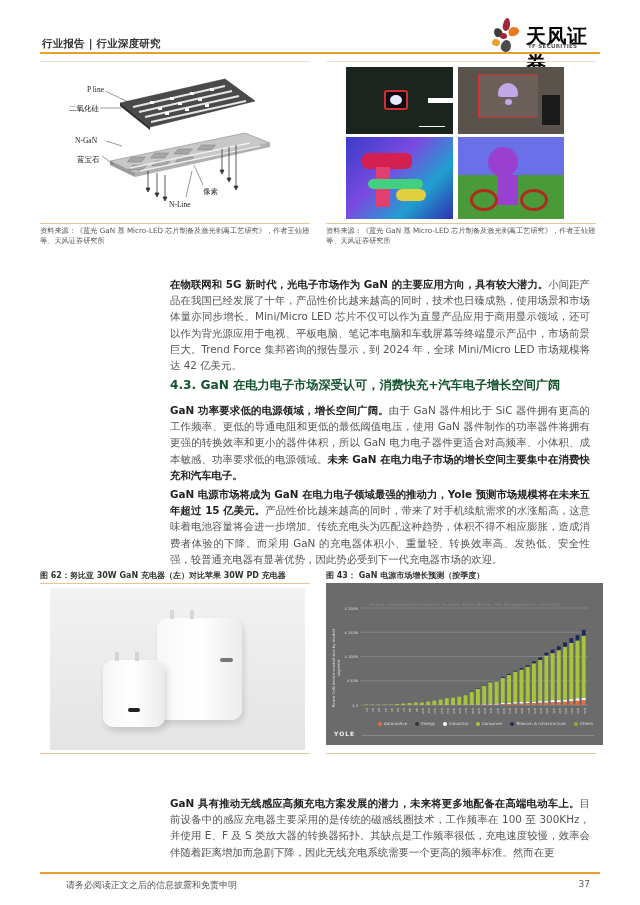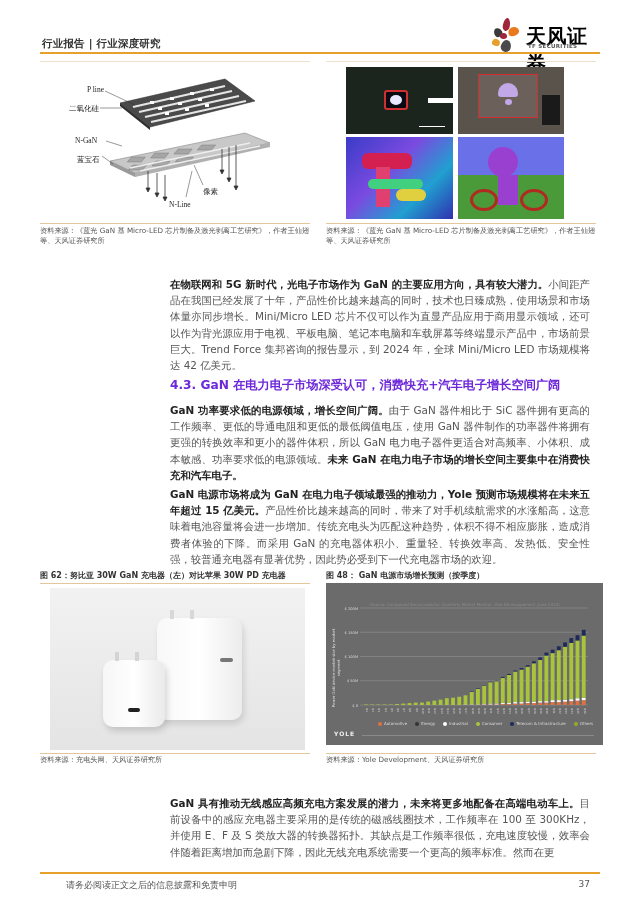--- a/index.html
+++ b/index.html
@@ -27,21 +27,21 @@
   .fig-title { position: absolute; left: 0; top: 0; font-size: 8px; font-weight: bold; color: #333; white-space: nowrap; }
 
   
   .schem { position: absolute; left: 0; top: 0; width: 275px; height: 160px; }
 
   
   .photo { position: absolute; overflow: hidden; }
 
   .body-text { position: absolute; left: 170px; width: 420px; font-size: 10.4px; line-height: 16.2px; color: #555; text-align: justify; }
   .body-text b { color: #222; font-weight: bold; }
-  .section-heading { position: absolute; left: 170px; top: 377px; width: 420px; font-size: 12.2px; font-weight: bold; color: #6d28d9; white-space: nowrap; }
+  .section-heading { position: absolute; left: 170px; top: 377px; width: 420px; font-size: 12.2px; font-weight: bold; color: #14532d; white-space: nowrap; }
 
   .footer-rule { position: absolute; left: 40px; top: 872px; width: 560px; height: 1.5px; background: #e8a02c; }
   .footer-text { position: absolute; left: 66px; top: 879px; font-size: 9px; color: #555; }
   .page-num { position: absolute; right: 50px; top: 879px; font-size: 9px; color: #555; }
 
   
   .chart { position: absolute; left: 326px; top: 583px; width: 277px; height: 162px; background: #6b6b6b; overflow: hidden; }
   .chart-title { position: absolute; left: 0; width: 100%; top: 4px; text-align: center; color: #fff; font-weight: bold; font-size: 11.3px; font-family: "DejaVu Sans", sans-serif; letter-spacing: 0.1px; }
   .chart-sub { position: absolute; left: 0; width: 100%; top: 19px; text-align: center; color: #8a8a8a; font-size: 4px; }
   .chart-ylabel { position: absolute; left: -30px; top: 80px; transform: rotate(-90deg); font-size: 3.8px; color: #ddd; width: 80px; text-align: center; }
@@ -192,28 +192,26 @@
     <div style="position:absolute; left:120px; top:22px; width:4px; height:9px; background:#d8d8d8;"></div>
     <div style="position:absolute; left:140px; top:22px; width:4px; height:9px; background:#d8d8d8;"></div>
     <div style="position:absolute; left:170px; top:70px; width:13px; height:4px; border-radius:2px; background:#777;"></div>
 
     <div style="position:absolute; left:53px; top:72px; width:62px; height:67px; background:linear-gradient(90deg,#f6f6f6 0%,#ffffff 50%,#eaeaea 100%); border-radius:10px; box-shadow:2px 4px 6px rgba(0,0,0,0.15);"></div>
     <div style="position:absolute; left:65px; top:64px; width:4px; height:9px; background:#d4d4d4;"></div>
     <div style="position:absolute; left:85px; top:64px; width:4px; height:9px; background:#d4d4d4;"></div>
     <div style="position:absolute; left:78px; top:120px; width:12px; height:4px; border-radius:2px; background:#222;"></div>
   </div>
   <div class="fig-botline" style="top:183px; width:270px;"></div>
-  <div class="fig-source" style="top:185px; width:270px;">资料来源：充电头网、天风证券研究所</div>
 </div>
 
 <div class="fig" style="left:326px; top:570px; width:275px; height:195px;">
-  <div class="fig-title">图 48： GaN 电源市场增长预测（按季度）</div>
+  <div class="fig-title">图 43： GaN 电源市场增长预测（按季度）</div>
   <div class="fig-topline" style="top:13px; width:270px; background:#e3c79a;"></div>
   <div class="fig-botline" style="top:183px; width:270px;"></div>
-  <div class="fig-source" style="top:185px; width:270px;">资料来源：Yole Development、天风证券研究所</div>
 </div>
 
 <div class="chart">
   <div class="chart-sub">(Source: Compound Semiconductor Quarterly Market Monitor, Yole Développement, June 2020)</div>
   <div class="chart-ylabel">Power GaN device market size by market segment</div>
   <svg id="chart-svg" style="position:absolute; left:0; top:0;" width="277" height="162">
       <line x1="34" x2="262" y1="122" y2="122" stroke="#9a9a9a" stroke-width="0.5"></line>
       <text x="32" y="123.5" font-size="3.6" fill="#ddd" text-anchor="end">$ 0</text>
       <line x1="34" x2="262" y1="97.75" y2="97.75" stroke="#9a9a9a" stroke-width="0.5"></line>
       <text x="32" y="99.25" font-size="3.6" fill="#ddd" text-anchor="end">$ 50M</text>

